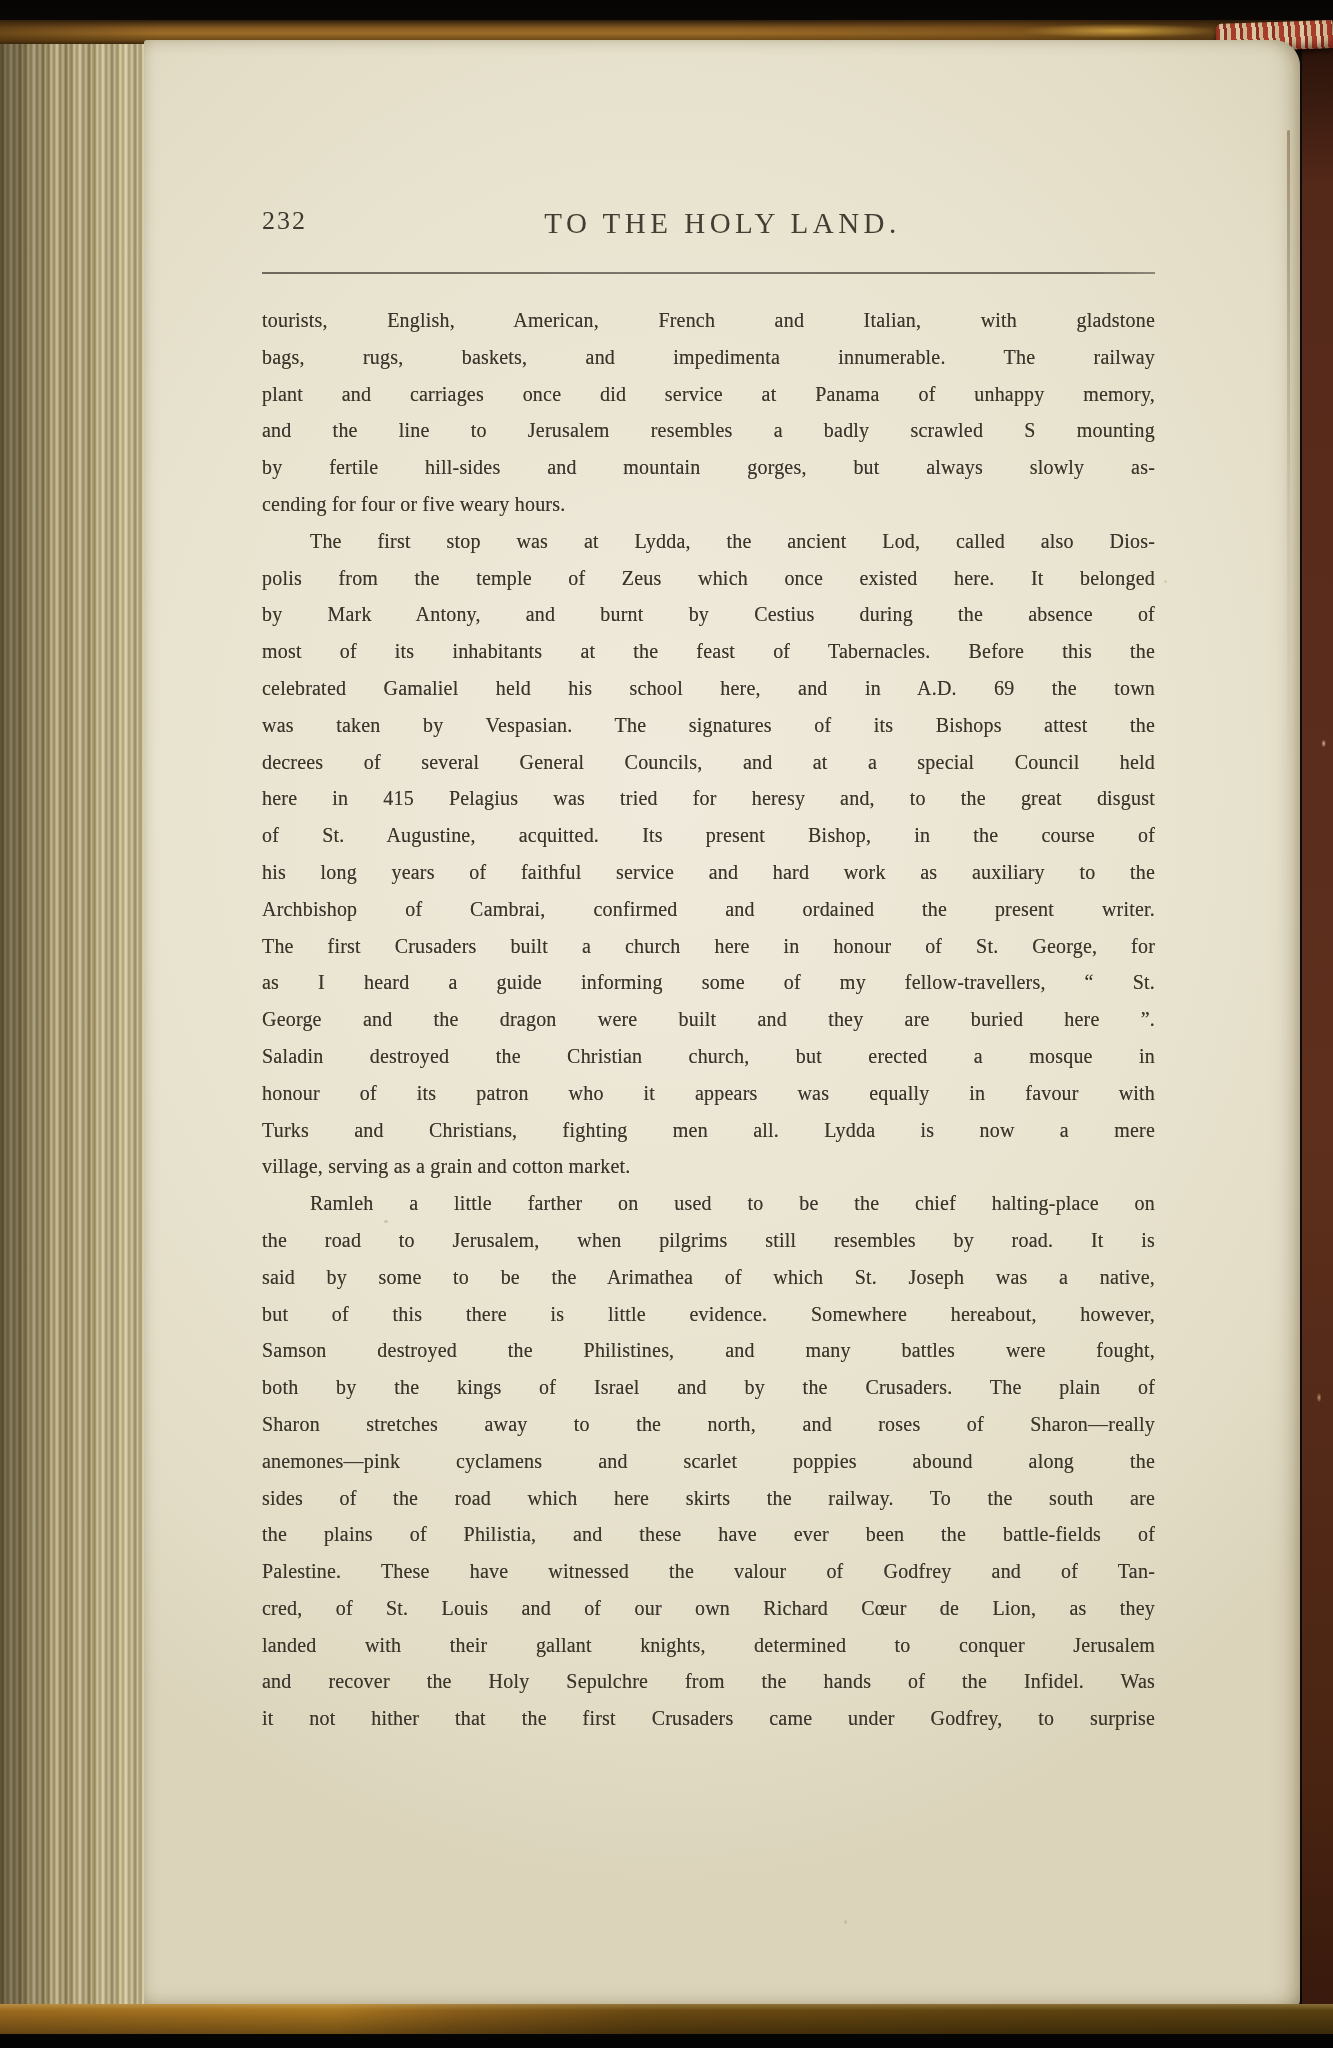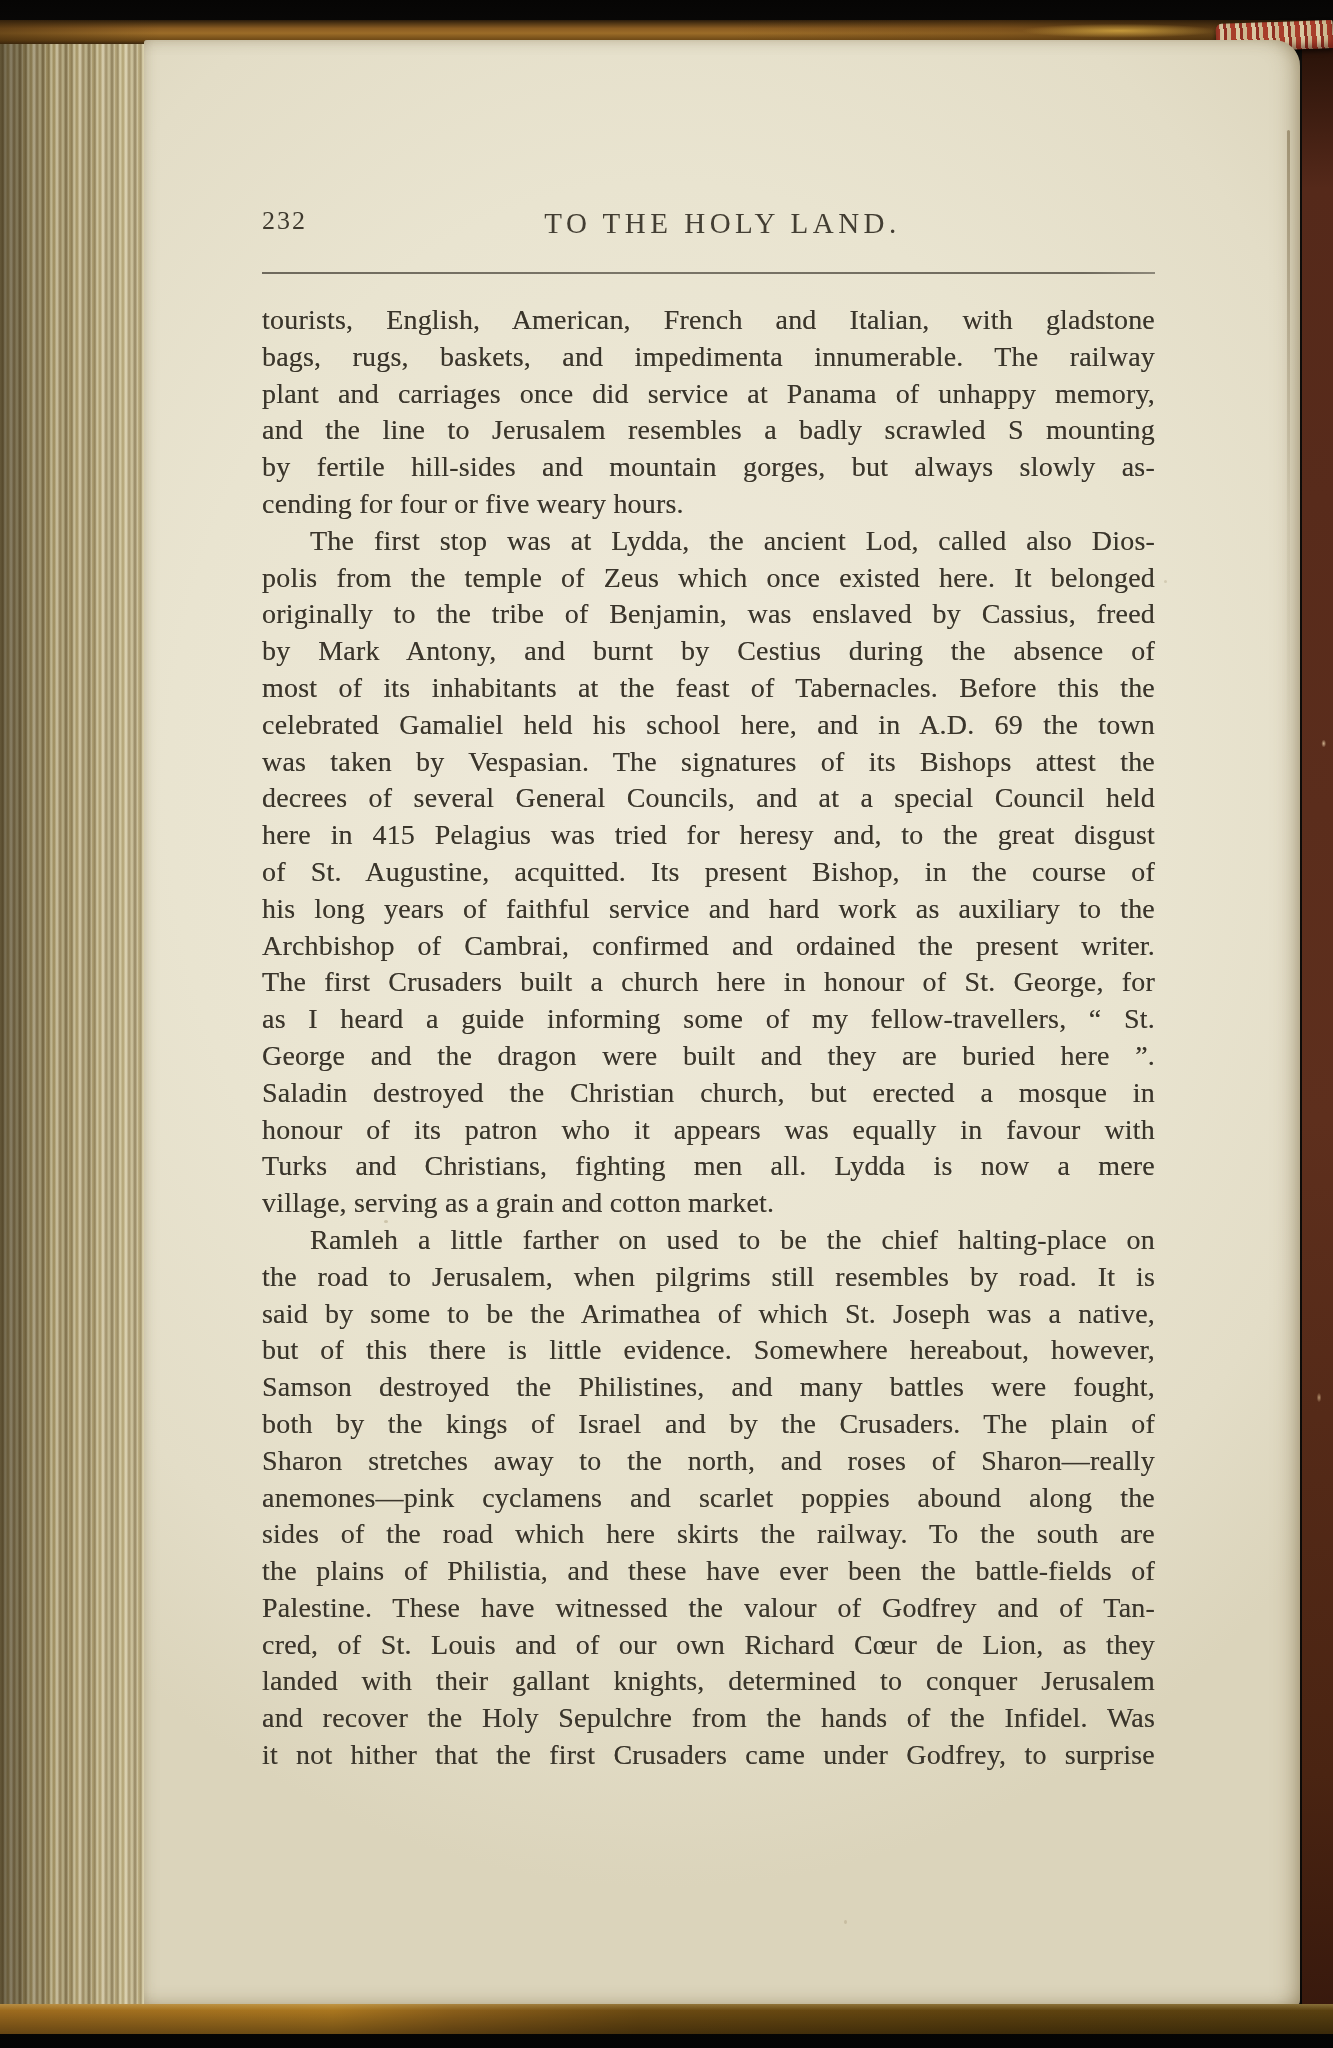--- a/index.html
+++ b/index.html
@@ -80,21 +80,21 @@
   .running-title{
     position:absolute;left:50%;top:3px;transform:translateX(-50%) translateX(14px);
     font-size:29px;letter-spacing:4.5px;white-space:nowrap;color:#433e33;
   }
   .rule{
     position:absolute;left:118px;top:232px;width:893px;height:2px;
     background:linear-gradient(90deg,#6e695c 0%,#7a7568 40%,#6e695c 92%,#8d887a 100%);
   }
   .body-text{
     position:absolute;left:118px;top:262px;width:893px;
-    font-size:28px;line-height:36.8px;color:#3a352b;
+    font-size:20px;line-height:36.8px;color:#3a352b;
     letter-spacing:0.2px;
     text-shadow:0 0 0.5px rgba(58,53,43,.55);
   }
   .line{
     text-align:justify;
     text-align-last:justify;
   }
   .line.flush{text-align-last:left;}
   .line.indent{text-indent:48px;}
 </style>
@@ -115,21 +115,20 @@
     <div class="rule"></div>
     <div class="body-text">
         <div class="line">tourists, English, American, French and Italian, with gladstone</div>
         <div class="line">bags, rugs, baskets, and impedimenta innumerable.  The railway</div>
         <div class="line">plant and carriages once did service at Panama of unhappy memory,</div>
         <div class="line">and the line to Jerusalem resembles a badly scrawled S mounting</div>
         <div class="line">by fertile hill-sides and mountain gorges, but always slowly as-</div>
         <div class="line flush">cending for four or five weary hours.</div>
         <div class="line indent">The first stop was at Lydda, the ancient Lod, called also Dios-</div>
         <div class="line">polis from the temple of Zeus which once existed here.  It belonged</div>
-        <div class="line">originally to the tribe of Benjamin, was enslaved by Cassius, freed</div>
         <div class="line">by Mark Antony, and burnt by Cestius during the absence of</div>
         <div class="line">most of its inhabitants at the feast of Tabernacles.  Before this the</div>
         <div class="line">celebrated Gamaliel held his school here, and in A.D. 69 the town</div>
         <div class="line">was taken by Vespasian.  The signatures of its Bishops attest the</div>
         <div class="line">decrees of several General Councils, and at a special Council held</div>
         <div class="line">here in 415 Pelagius was tried for heresy and, to the great disgust</div>
         <div class="line">of St. Augustine, acquitted.  Its present Bishop, in the course of</div>
         <div class="line">his long years of faithful service and hard work as auxiliary to the</div>
         <div class="line">Archbishop of Cambrai, confirmed and ordained the present writer.</div>
         <div class="line">The first Crusaders built a church here in honour of St. George, for</div>

